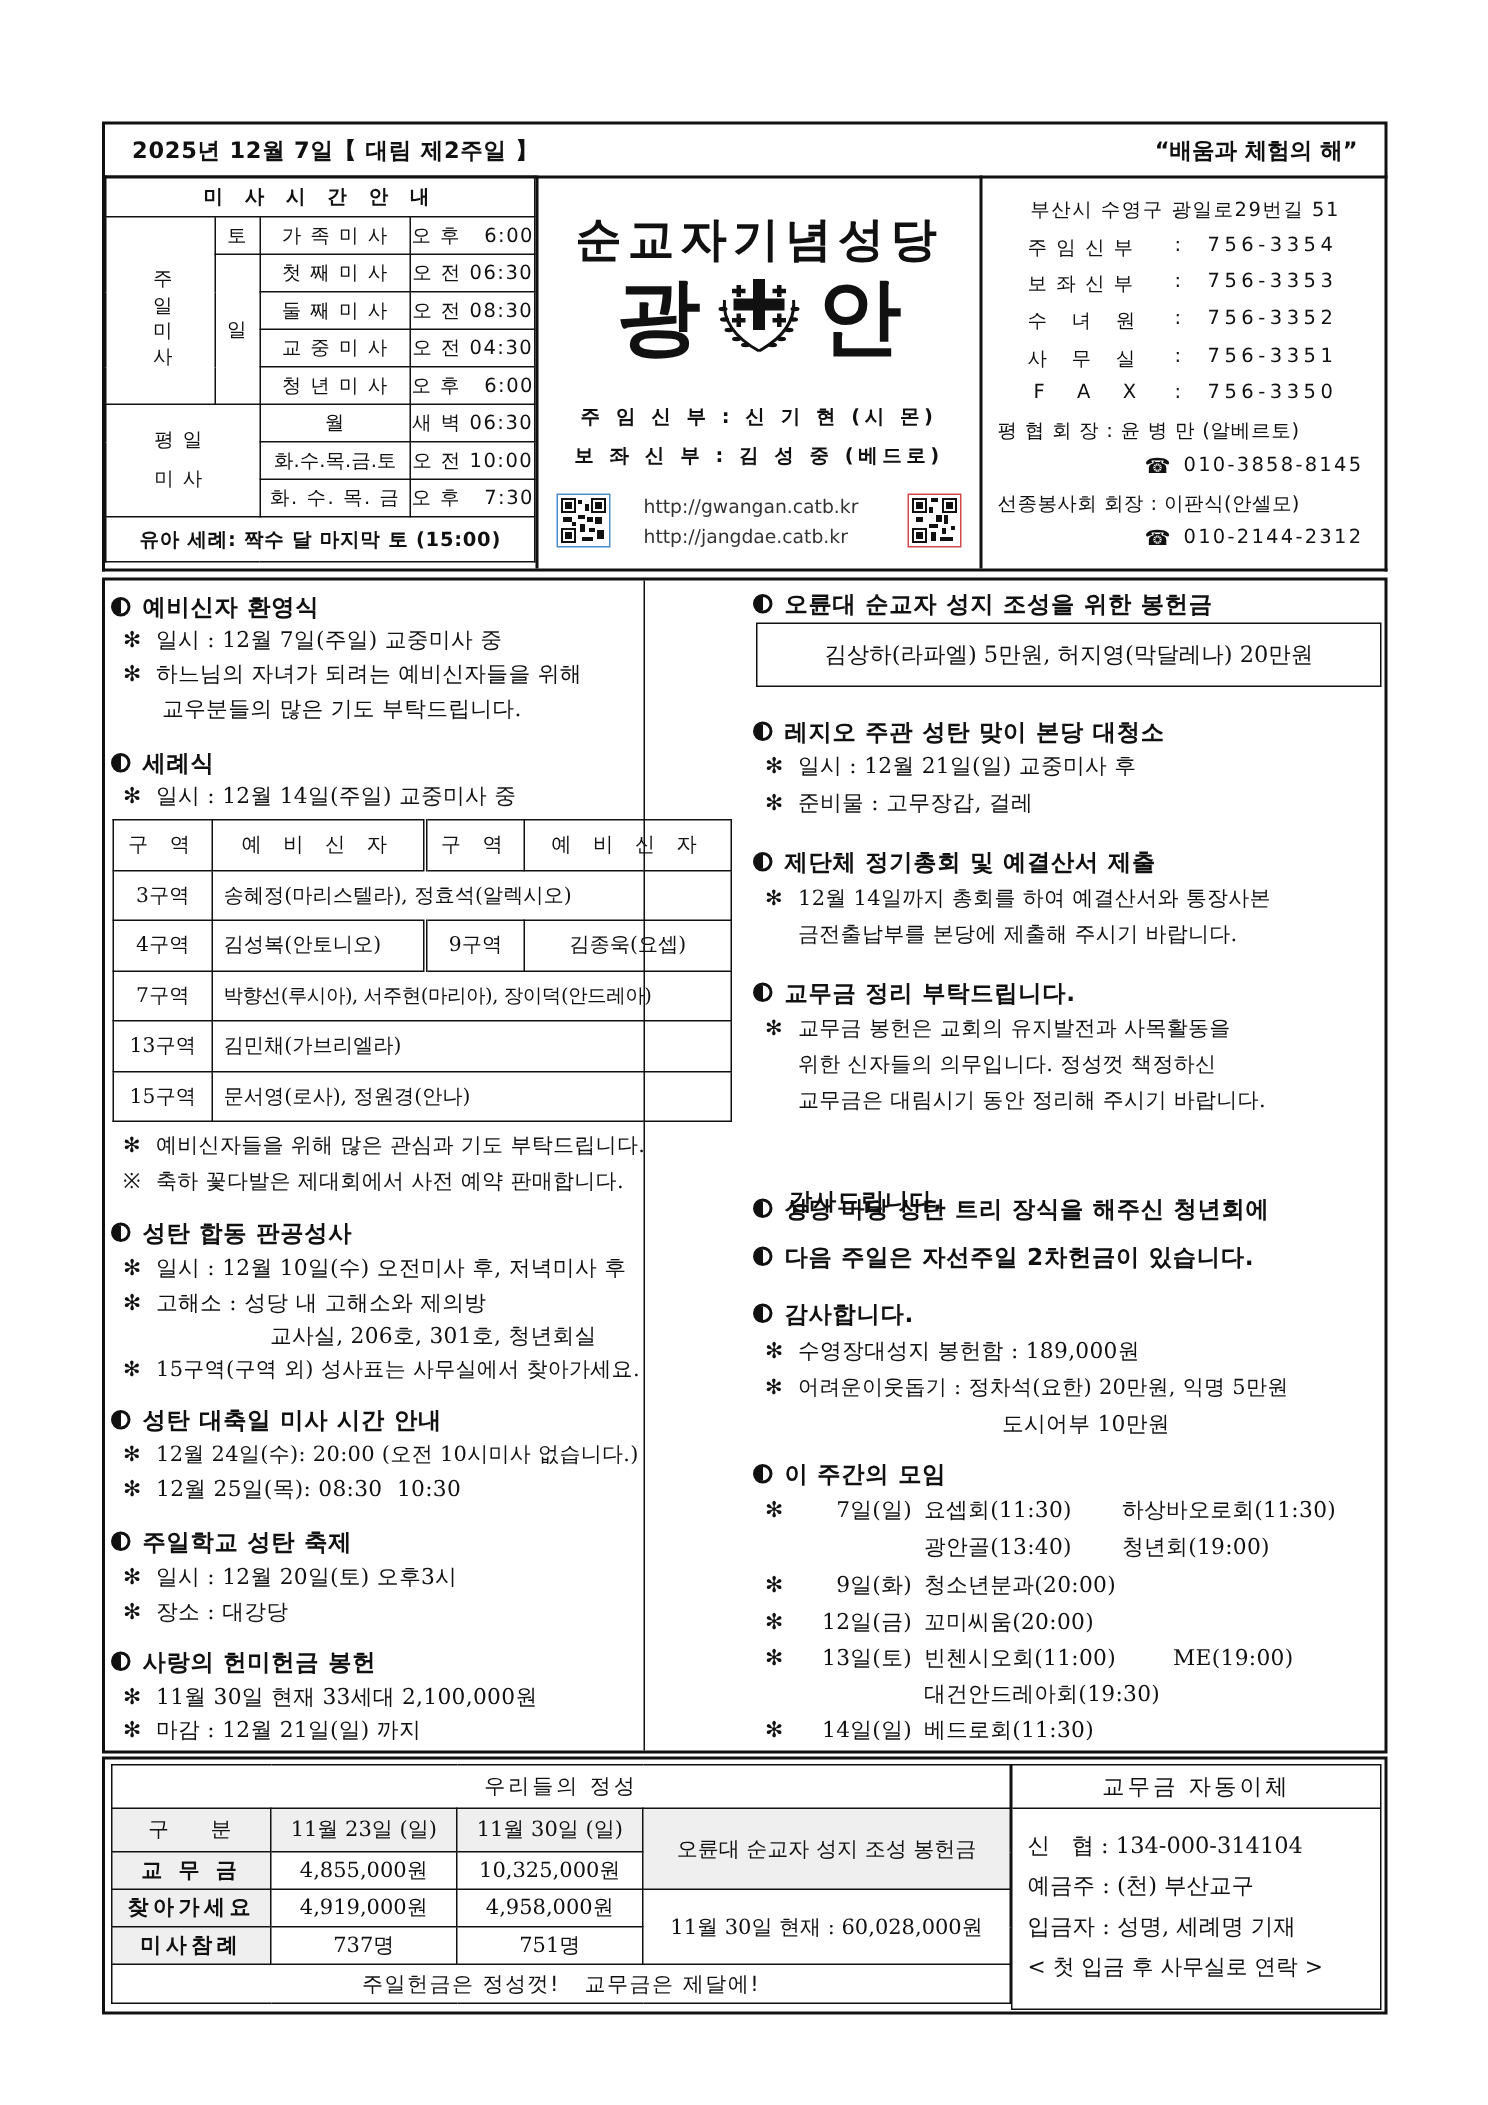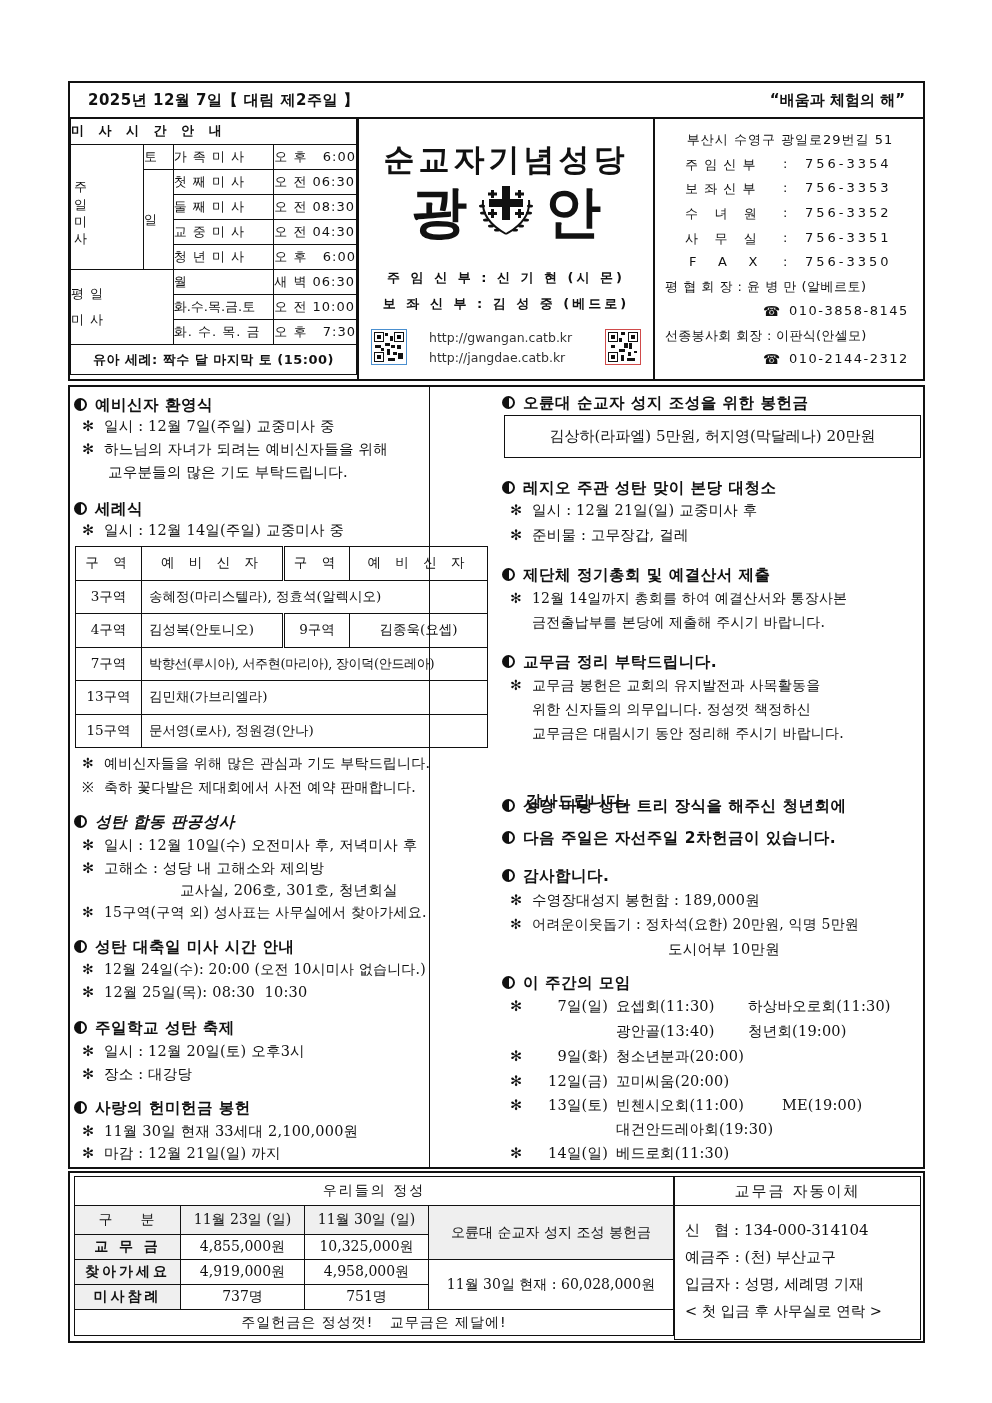--- a/index.html
+++ b/index.html
@@ -10,21 +10,21 @@
   
   #header { left: 68px; top: 81px; width: 857px; height: 38px; border: 2px solid #111; }
   #header .date { position: absolute; left: 18px; top: 8px; font-size: 15px; font-weight: bold; letter-spacing: 0.5px; }
   #header .motto { position: absolute; right: 18px; top: 8px; font-size: 15px; font-weight: bold; }
 
   
   #top { left: 68px; top: 117px; width: 857px; height: 264px; border: 2px solid #111; border-top: none; }
   
   #mass { position: absolute; left: 0; top: 0; width: 289px; height: 262px; border-right: 2px solid #111; }
   #mass table { border-collapse: collapse; width: 100%; }
-  #mass td { border: 1.5px solid #111; font-size: 13px; text-align: left; height: 25px; letter-spacing: 1px; }
+  #mass td { border: 1.5px solid #111; font-size: 13px; text-align: center; height: 25px; letter-spacing: 1px; }
   #mass .title { font-weight: bold; letter-spacing: 5px; height: 27px; }
   #mass .vert { writing-mode: vertical-lr; text-orientation: upright; letter-spacing: 4px; font-size: 13px; }
   #mass .infant { font-weight: bold; font-size: 13px; letter-spacing: 0.5px; height: 30px; text-align: center; }
 
   
   #center { position: absolute; left: 289px; top: 0; width: 296px; height: 262px; border-right: 2px solid #111; }
   #center .church { position: absolute; left: 0; width: 100%; top: 22px; text-align: center; font-family: "DejaVu Serif", serif; font-size: 31px; font-weight: bold; letter-spacing: 4px; }
   #center .name-row { position: absolute; top: 62px; left: 0; width: 100%; display: flex; justify-content: center; align-items: center; gap: 8px; }
   #center .big { font-family: "DejaVu Sans", sans-serif; font-size: 56px; font-weight: bold; line-height: 66px; }
   #center .priest { position: absolute; left: 0; width: 100%; text-align: center; font-size: 13px; font-weight: bold; letter-spacing: 3px; }
@@ -295,21 +295,21 @@
       </tr>
       <tr>
         <td class="c">15구역</td>
         <td colspan="3">문서영(로사), 정원경(안나)</td>
       </tr>
     </tbody>
       </table>
     <div class="line" style="left:12px; top:368px; font-size:14px;"><span class="ast">✻</span><span>예비신자들을 위해 많은 관심과 기도 부탁드립니다.</span></div>
     <div class="line" style="left:12px; top:390px; font-size:14px;"><span class="ast">※</span><span>축하 꽃다발은 제대회에서 사전 예약 판매합니다.</span></div>
 
-    <div class="sec-title" style="left:4px; top:425px;font-style:italic;"><span class="bullet-icon"></span><span>성탄 합동 판공성사</span></div>
+    <div class="sec-title" style="left:4px; top:425px;"><span class="bullet-icon"></span><span>성탄 합동 판공성사</span></div>
     <div class="line" style="left:12px; top:449px;"><span class="ast">✻</span><span>일시 : 12월 10일(수) 오전미사 후, 저녁미사 후</span></div>
     <div class="line" style="left:12px; top:472px;"><span class="ast">✻</span><span>고해소 : 성당 내 고해소와 제의방</span></div>
     <div class="line" style="left:110px; top:494px;">교사실, 206호, 301호, 청년회실</div>
     <div class="line" style="left:12px; top:517px; font-size:14px;"><span class="ast">✻</span><span>15구역(구역 외) 성사표는 사무실에서 찾아가세요.</span></div>
 
     <div class="sec-title" style="left:4px; top:550px;"><span class="bullet-icon"></span><span>성탄 대축일 미사 시간 안내</span></div>
     <div class="line" style="left:12px; top:574px; font-size:14px;"><span class="ast">✻</span><span style="white-space:pre;">12월 24일(수): 20:00 (오전 10시미사 없습니다.)</span></div>
     <div class="line" style="left:12px; top:596px;"><span class="ast">✻</span><span style="white-space:pre;">12월 25일(목): 08:30  10:30</span></div>
 
     <div class="sec-title" style="left:4px; top:631px;"><span class="bullet-icon"></span><span>주일학교 성탄 축제</span></div>

